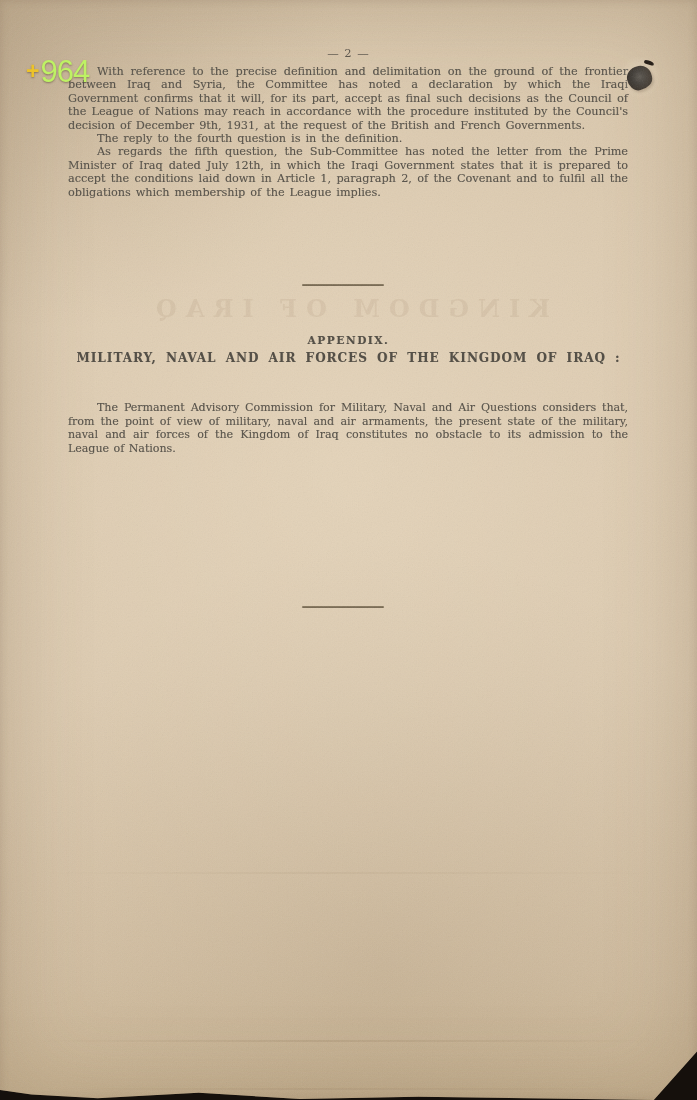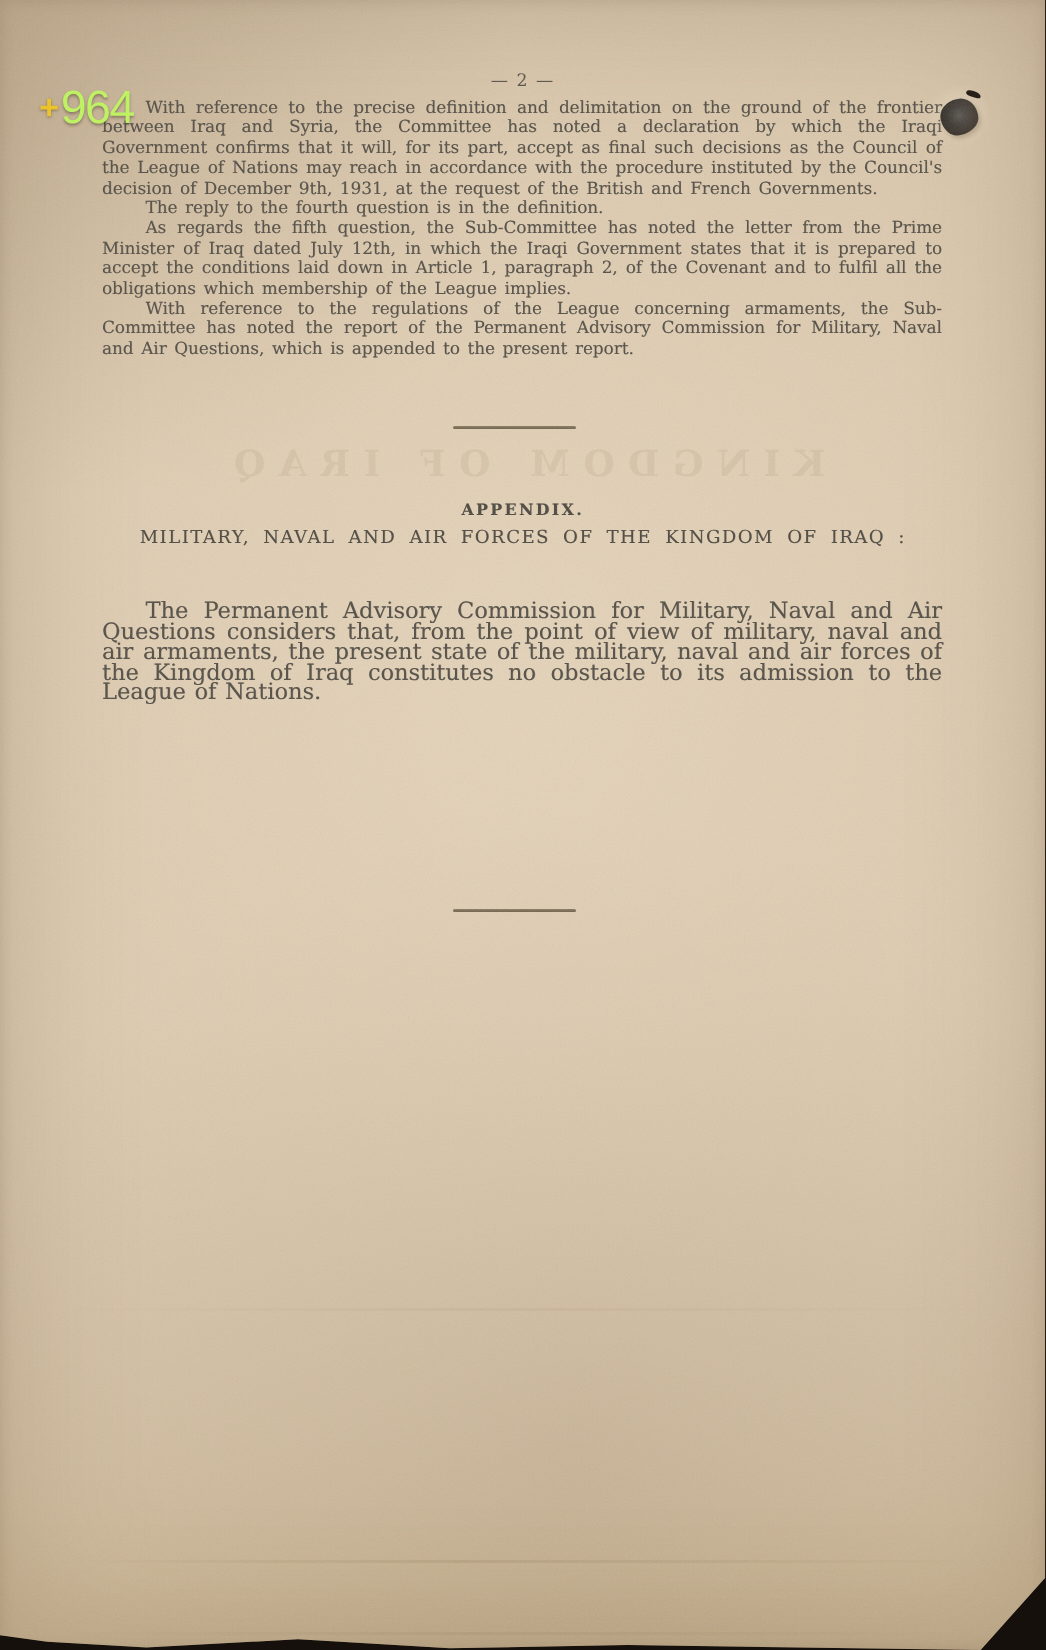--- a/index.html
+++ b/index.html
@@ -111,36 +111,36 @@
     color: #4f4a41;
     text-transform: uppercase;
     text-shadow: 0.3px 0.3px 0.4px rgba(79,74,65,0.35);
   }
   .appendix-title {
     position: absolute;
     left: 0;
     width: 100%;
     text-align: center;
     font-size: 12px;
-    font-weight: normal;
+    font-weight: bold;
     letter-spacing: 1px;
     word-spacing: 4px;
     color: #4f4a41;
     text-shadow: 0.3px 0.3px 0.4px rgba(79,74,65,0.35);
   }
   .appendix-title.t1 { top: 351px; }
   .appendix-title.t2 { top: 373px; }
 
   .appendix-para {
     position: absolute;
     left: 68px;
     top: 401px;
     width: 560px;
     color: #555047;
-    font-size: 15px;
+    font-size: 11px;
     line-height: 13.6px;
     text-align: justify;
     word-spacing: 1px;
     margin: 0;
     text-indent: 29px;
     text-shadow: 0.3px 0.3px 0.4px rgba(85,80,71,0.35);
   }
 
   .logo {
     position: absolute;
@@ -207,21 +207,20 @@
   <div class="paper">
 
     <div class="ghost-text">KINGDOM OF IRAQ</div>
 
     <div class="page-number">— 2 —</div>
 
     <div class="body-text">
       <p>With reference to the precise definition and delimitation on the ground of the frontier between Iraq and Syria, the Committee has noted a declaration by which the Iraqi Government confirms that it will, for its part, accept as final such decisions as the Council of the League of Nations may reach in accordance with the procedure instituted by the Council's decision of December 9th, 1931, at the request of the British and French Governments.</p>
       <p>The reply to the fourth question is in the definition.</p>
       <p>As regards the fifth question, the Sub-Committee has noted the letter from the Prime Minister of Iraq dated July 12th, in which the Iraqi Government states that it is prepared to accept the conditions laid down in Article 1, paragraph 2, of the Covenant and to fulfil all the obligations which membership of the League implies.</p>
-      <p>With reference to the regulations of the League concerning armaments, the Sub-Committee has noted the report of the Permanent Advisory Commission for Military, Naval and Air Questions, which is appended to the present report.</p>
     </div>
 
     <div class="rule r1"></div>
 
     <div class="appendix-heading">Appendix.</div>
     <div class="appendix-title t1">MILITARY, NAVAL AND AIR FORCES OF THE KINGDOM OF IRAQ :</div>
 
     <p class="appendix-para">The Permanent Advisory Commission for Military, Naval and Air Questions considers that, from the point of view of military, naval and air armaments, the present state of the military, naval and air forces of the Kingdom of Iraq constitutes no obstacle to its admission to the League of Nations.</p>
 
     <div class="rule r2"></div>

